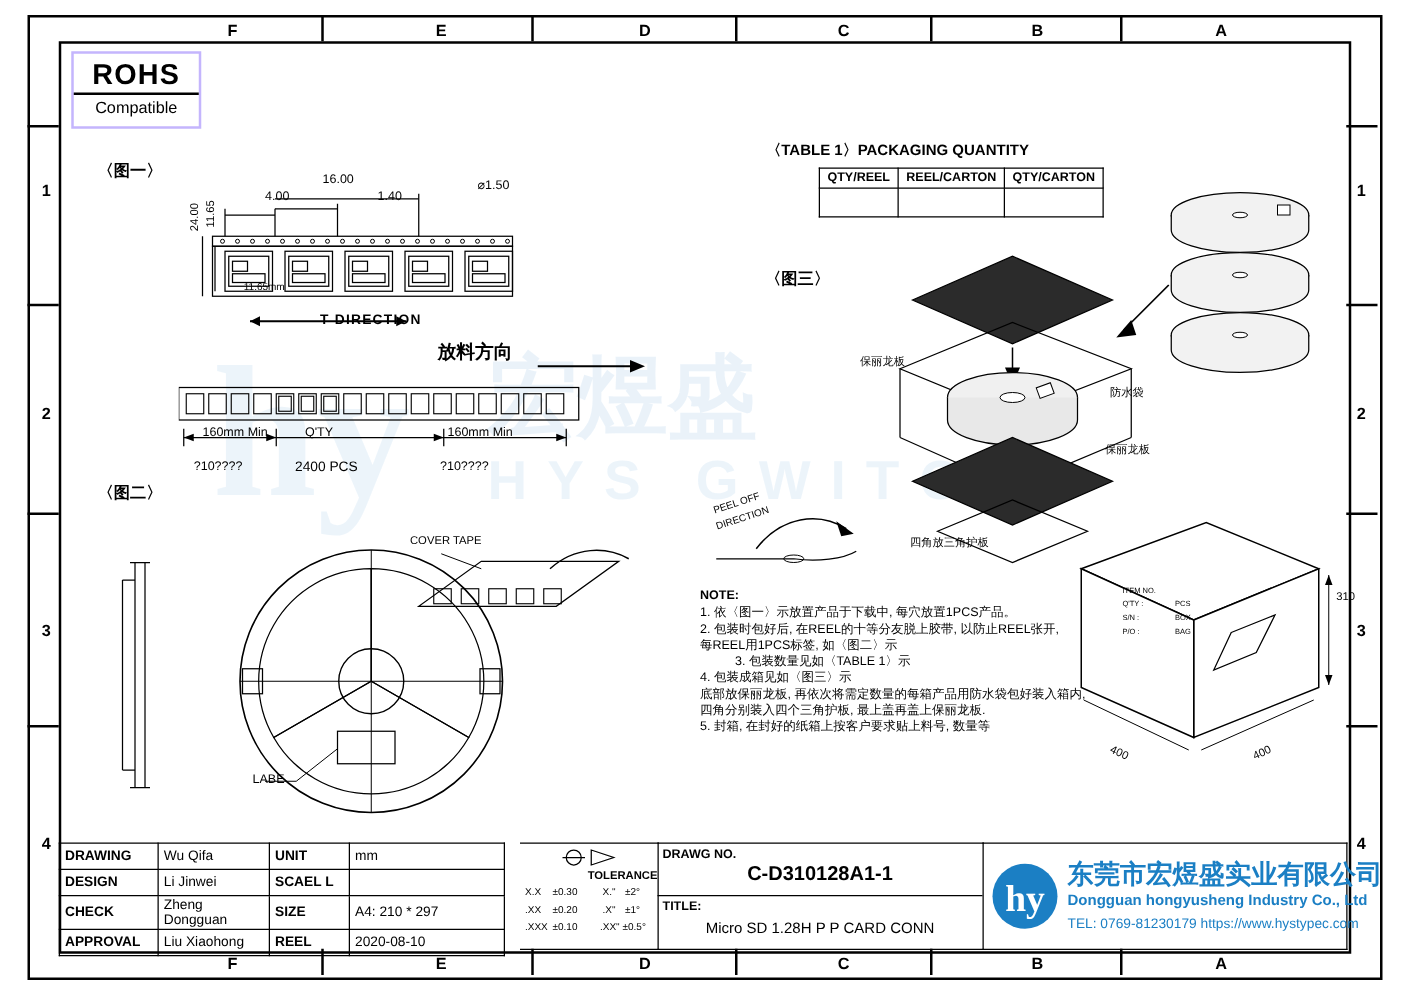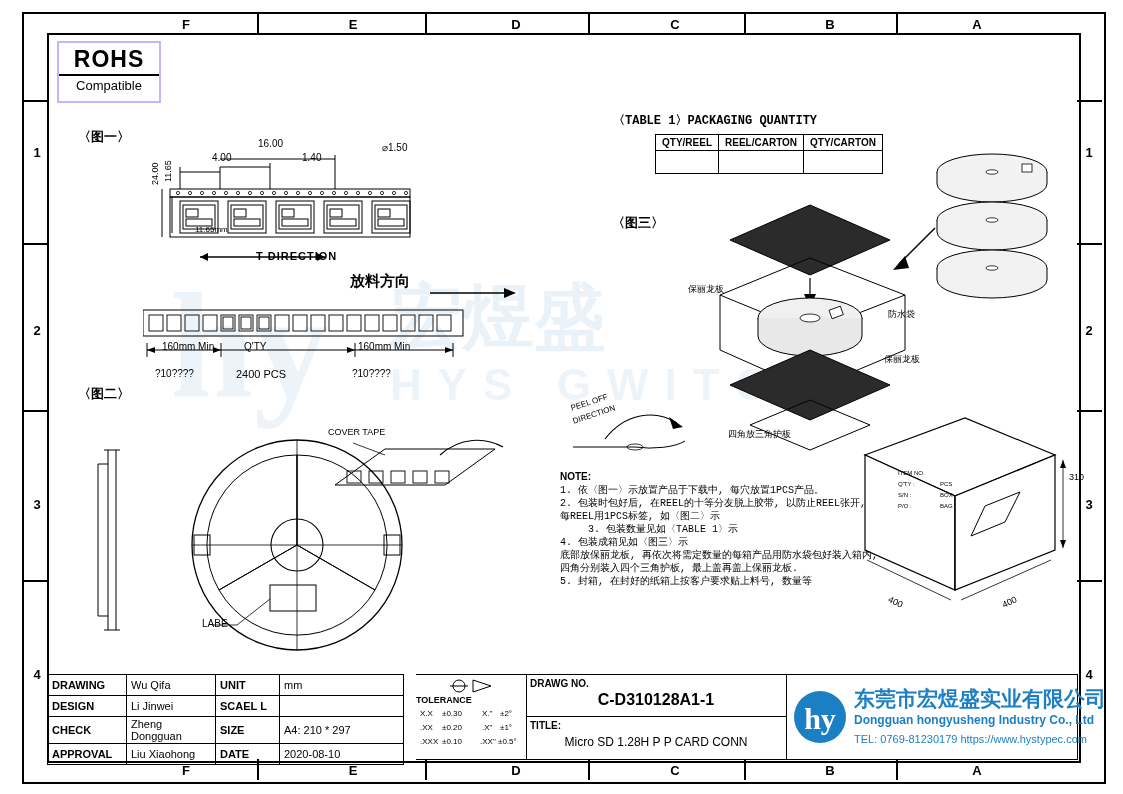--- a/index.html
+++ b/index.html
@@ -20,21 +20,21 @@
   .rohs .r2{font-size:13px;text-align:center;padding-top:2px;}
 
   
   .wm{position:absolute;left:90px;top:250px;width:830px;height:230px;opacity:.16;pointer-events:none;}
   .wm-text{position:absolute;left:300px;top:20px;font-size:72px;font-weight:bold;color:#7fb4e0;white-space:nowrap;}
   .wm-text2{position:absolute;left:300px;top:110px;font-size:44px;font-weight:bold;color:#8fc0e6;letter-spacing:16px;white-space:nowrap;}
   .wm-logo{position:absolute;left:80px;top:10px;font-size:150px;font-weight:bold;color:#8fc0e6;font-family:"Liberation Serif",serif;}
 
   .lbl{position:absolute;font-size:12px;color:#000;white-space:nowrap;}
   .lbl-b{font-weight:bold;}
-  .cn{font-family:Liberation Mono, monospace;}
+  .cn{font-family:Liberation Sans, sans-serif;}
 
   
   .t1{position:absolute;left:655px;top:134px;border-collapse:collapse;}
   .t1 td{border:1px solid #000;font-size:10px;text-align:center;padding:2px 6px;font-weight:bold;}
   .t1 td.empty{height:18px;}
 
   
   .tb{position:absolute;left:47px;top:674px;width:1030px;height:85px;}
   .tb table{border-collapse:collapse;}
   .tb td{border:1px solid #000;font-size:11px;padding:1px 4px;}
@@ -410,33 +410,33 @@
       </tr>
       <tr>
         <td class="cellhdr">CHECK</td>
         <td>Zheng Dongguan</td>
         <td class="cellhdr">SIZE</td>
         <td>A4: 210 * 297</td>
       </tr>
       <tr>
         <td class="cellhdr">APPROVAL</td>
         <td>Liu Xiaohong</td>
-        <td class="cellhdr">DATE</td>
+        <td class="cellhdr">REEL</td>
         <td>2020-08-10</td>
       </tr>
     </tbody>
       </table>
 
     <div class="tol">
       <svg width="44" height="14" style="position:absolute;left:33px;top:4px;">
         <circle cx="10" cy="7" r="6" fill="none" stroke="#000" stroke-width="1"></circle>
         <line x1="1" y1="7" x2="19" y2="7" stroke="#000" stroke-width="1"></line>
         <polygon points="24,1 24,13 42,7" fill="none" stroke="#000" stroke-width="1"></polygon>
       </svg>
-      <div style="position:absolute;left:0;top:20px;width:110px;text-align:left;font-size:9px;font-weight:bold;">TOLERANCE</div>
+      <div style="position:absolute;left:0;top:20px;width:110px;text-align:right;font-size:9px;font-weight:bold;">TOLERANCE</div>
       <div style="position:absolute;left:4px;top:34px;font-size:8px;">X.X</div>
       <div style="position:absolute;left:26px;top:34px;font-size:8px;">±0.30</div>
       <div style="position:absolute;left:66px;top:34px;font-size:8px;">X."</div>
       <div style="position:absolute;left:84px;top:34px;font-size:8px;">±2°</div>
       <div style="position:absolute;left:4px;top:48px;font-size:8px;">.XX</div>
       <div style="position:absolute;left:26px;top:48px;font-size:8px;">±0.20</div>
       <div style="position:absolute;left:66px;top:48px;font-size:8px;">.X"</div>
       <div style="position:absolute;left:84px;top:48px;font-size:8px;">±1°</div>
       <div style="position:absolute;left:4px;top:62px;font-size:8px;">.XXX</div>
       <div style="position:absolute;left:26px;top:62px;font-size:8px;">±0.10</div>

